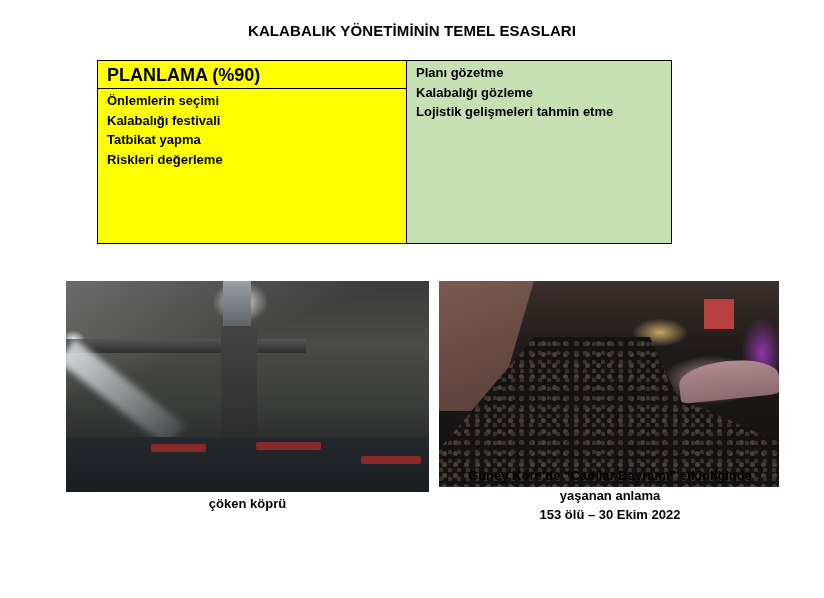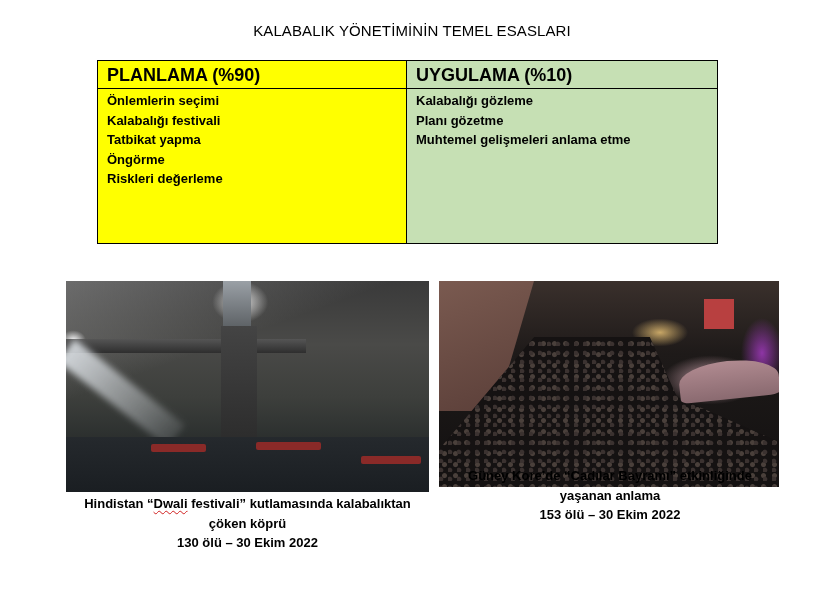--- a/index.html
+++ b/index.html
@@ -1,20 +1,20 @@
 <!DOCTYPE html>
 <html><head>
   <meta charset="utf-8">
   <style>
     html, body { margin: 0; padding: 0; background: #ffffff; }
     body { width: 824px; height: 598px; position: relative; overflow: hidden;
            font-family: "Liberation Sans", "DejaVu Sans", sans-serif; color: #000; }
     .title { position: absolute; left: 0; width: 824px; top: 22px; text-align: center;
-             font-weight: normal; font-size: 15px; letter-spacing: 0.1px; }
-    .tbl { position: absolute; left: 97px; top: 60px; width: 621px; height: 184px;
+             font-weight: bold; font-size: 15px; letter-spacing: 0.1px; }
+    .tbl { position: absolute; left: 97px; top: 60px; width: 575px; height: 184px;
            border: 1px solid #000; box-sizing: border-box; display: flex; }
     .col { height: 100%; box-sizing: border-box; display: flex; flex-direction: column; }
     .col.plan { width: 309px; background: #ffff00; border-right: 1px solid #000; }
     .col.uyg { flex: 1; background: #c6e0b4; }
     .col .head { height: 28px; border-bottom: 1px solid #000; box-sizing: border-box;
                  font-weight: bold; font-size: 18px; padding: 3px 0 0 9px; line-height: 22px; }
     .col .items { padding: 2px 0 0 9px; }
     .col .item { font-weight: bold; font-size: 13px; line-height: 19.6px; white-space: nowrap; }
     .photo { position: absolute; overflow: hidden; }
     .photo.left { left: 66px; top: 281px; width: 363px; height: 211px;
@@ -66,30 +66,28 @@
 
 <div class="title">KALABALIK YÖNETİMİNİN TEMEL ESASLARI</div>
 
 <div class="tbl">
   <div class="col plan">
     <div class="head">PLANLAMA (%90)</div>
     <div class="items">
       <div class="item">Önlemlerin seçimi</div>
       <div class="item">Kalabalığı festivali</div>
       <div class="item">Tatbikat yapma</div>
-      <div class="item">Öngörme</div>
       <div class="item">Riskleri değerleme</div>
     </div>
   </div>
   <div class="col uyg">
-    <div class="head">UYGULAMA (%10)</div>
     <div class="items">
+      <div class="item">Planı gözetme</div>
       <div class="item">Kalabalığı gözleme</div>
-      <div class="item">Planı gözetme</div>
-      <div class="item">Muhtemel gelişmeleri anlama etme</div>
+      <div class="item">Lojistik gelişmeleri tahmin etme</div>
     </div>
   </div>
 </div>
 
 <div class="photo left" title="Collapsed suspension bridge at night with rescue boats on river">
   <div class="deck"></div>
   <div class="tower"></div>
   <div class="pillar"></div>
   <div class="beam"></div>
   <div class="water"></div>
@@ -99,22 +97,20 @@
 </div>
 
 <div class="photo right" title="Dense crowd in narrow alley during Halloween night">
   <div class="wall"></div>
   <div class="awning"></div>
   <div class="crowd"></div>
   <div class="umbrella"></div>
 </div>
 
 <div class="caption left">
-  <div><span>Hindistan “</span><span class="squiggle">Dwali</span><span> festivali” kutlamasında kalabalıktan</span></div>
   <div>çöken köprü</div>
-  <div>130 ölü – 30 Ekim 2022</div>
 </div>
 
 <div class="caption right">
   <div>Güney Kore’de “Cadılar Bayramı” etkinliğinde</div>
   <div>yaşanan anlama</div>
   <div>153 ölü – 30 Ekim 2022</div>
 </div>
 
 </body></html>

